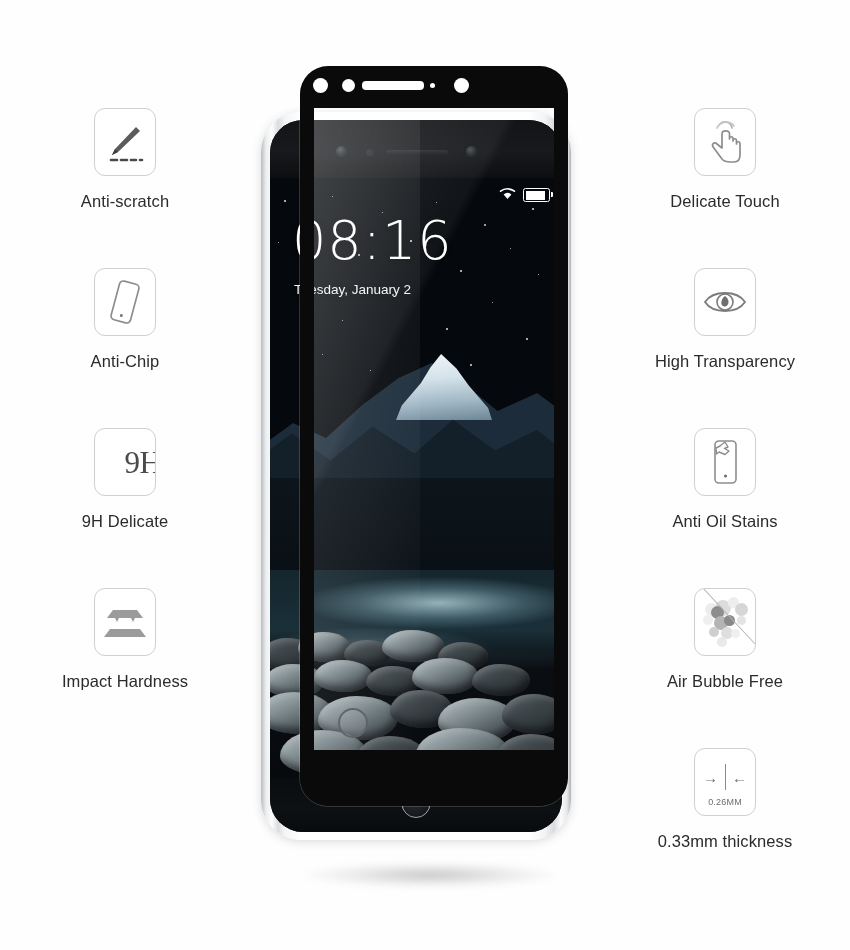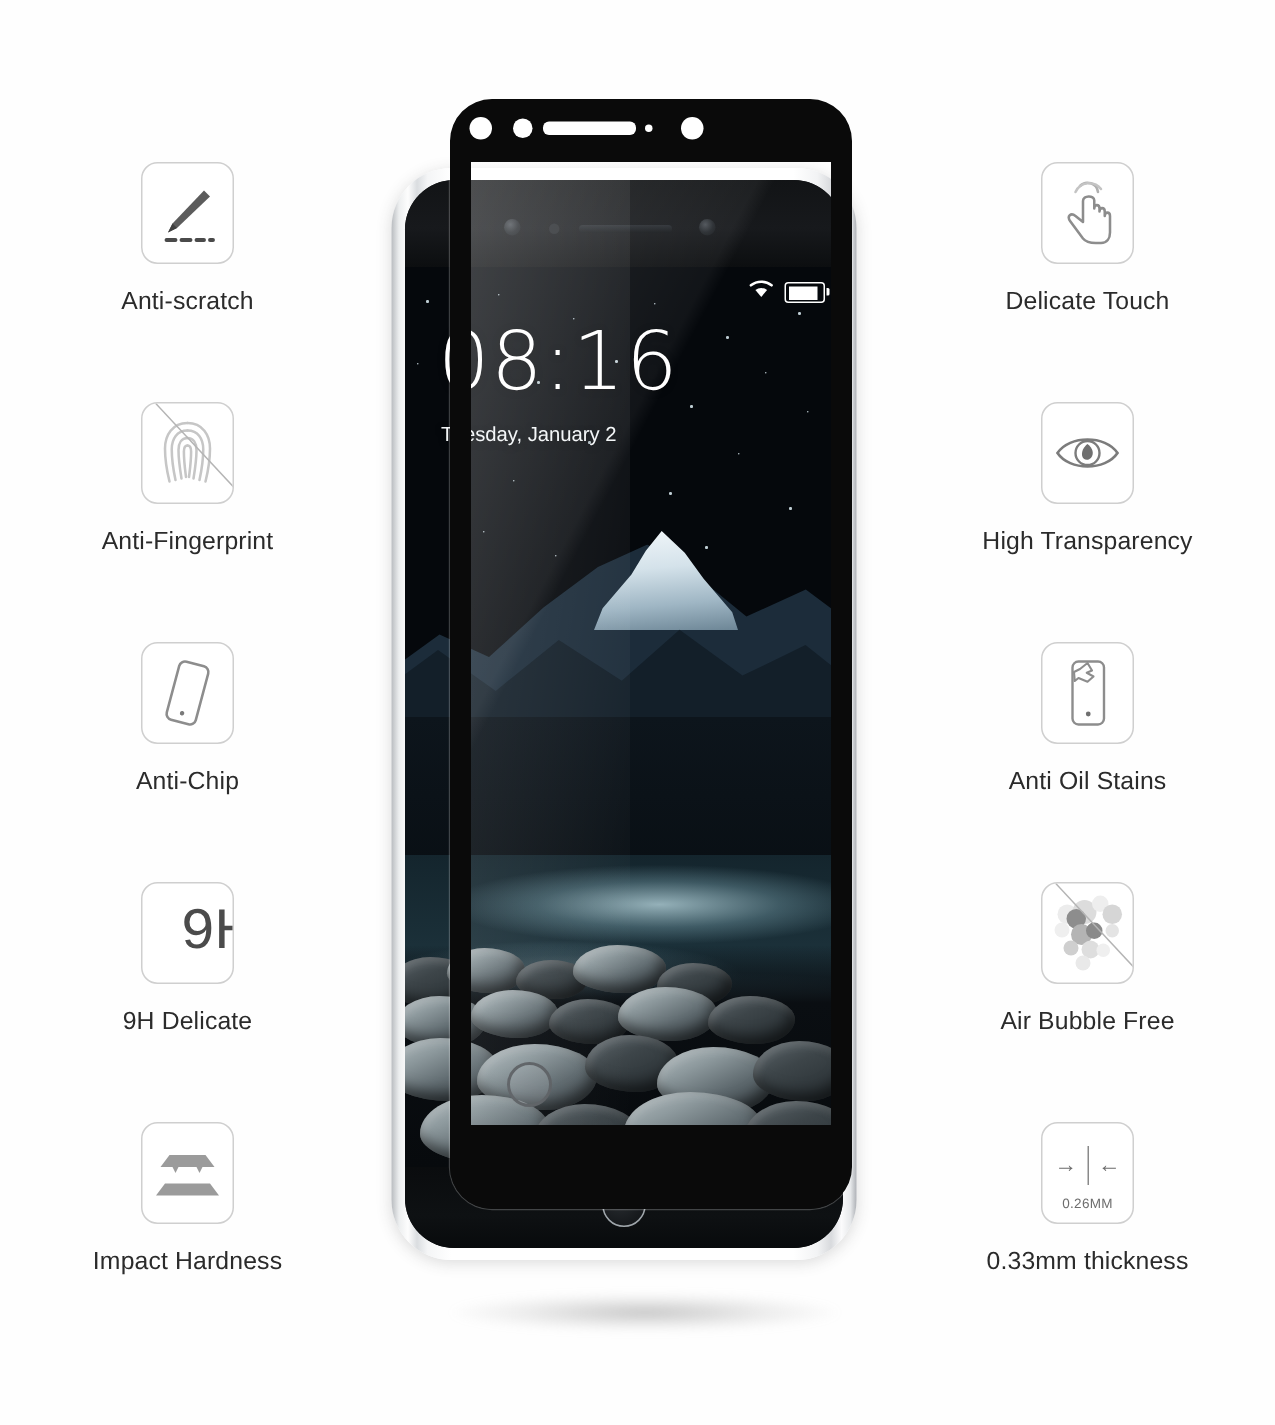--- a/index.html
+++ b/index.html
@@ -68,23 +68,23 @@
     top: 50%;
     width: 92px;
     height: 1.3px;
     background: #b4b4b4;
     transform: rotate(47deg);
     transform-origin: center;
   }
 
   
   .nine-h {
-    font-size: 39px;
+    font-size: 31px;
     color: #4b4b4b;
-    font-family: Liberation Mono, monospace;
+    font-family: Liberation Serif, serif;
     letter-spacing: -0.5px;
     line-height: 1;
     margin-left: 36px;
   }
 
   
   .thickness-inner {
     display: flex;
     flex-direction: column;
     align-items: center;
@@ -412,38 +412,20 @@
           <line x1="9" y1="41" x2="15" y2="41"></line>
           <line x1="19" y1="41" x2="25" y2="41"></line>
           <line x1="29" y1="41" x2="34" y2="41"></line>
           <line x1="38" y1="41" x2="40" y2="41"></line>
         </g>
       </svg>
     </div>
     <div class="feature-label">Anti-scratch</div>
   </div>
 
-  <div class="feature">
-    <div class="icon-box">
-      <svg width="40" height="48" viewBox="0 0 40 48" aria-hidden="true">
-        <g fill="none" stroke="#c6c6c6" stroke-width="1.7" stroke-linecap="round">
-          <path d="M20 4 C10 4 5 12 5 21 C5 29 6 35 8 43"></path>
-          <path d="M20 4 C30 4 35 12 35 21 C35 29 34 35 32 43"></path>
-          <path d="M20 9 C13 9 9.5 14.5 9.5 21.5 C9.5 29 10.5 35 12 42"></path>
-          <path d="M20 9 C27 9 30.5 14.5 30.5 21.5 C30.5 29 29.5 35 28 42"></path>
-          <path d="M20 14 C16 14 14 17.5 14 22 C14 29 15 35 16 41"></path>
-          <path d="M20 14 C24 14 26 17.5 26 22 C26 29 25 35 24 41"></path>
-          <path d="M20 19 C18.2 19 17.6 21 17.6 23 C17.6 30 18.4 35 19 40"></path>
-          <path d="M20 19 C21.8 19 22.4 21 22.4 23 C22.4 30 21.6 35 21 40"></path>
-        </g>
-      </svg>
-      <span class="slash"></span>
-    </div>
-    <div class="feature-label">Anti-Fingerprint</div>
-  </div>
 
   <div class="feature">
     <div class="icon-box">
       <svg width="46" height="50" viewBox="0 0 46 50" aria-hidden="true">
         <g transform="rotate(15 23 25)">
           <rect x="13" y="5" width="20" height="40" rx="4" ry="4" fill="none" stroke="#8d8d8d" stroke-width="1.7"></rect>
           <circle cx="23" cy="39" r="1.5" fill="#7a7a7a"></circle>
         </g>
       </svg>
     </div>

